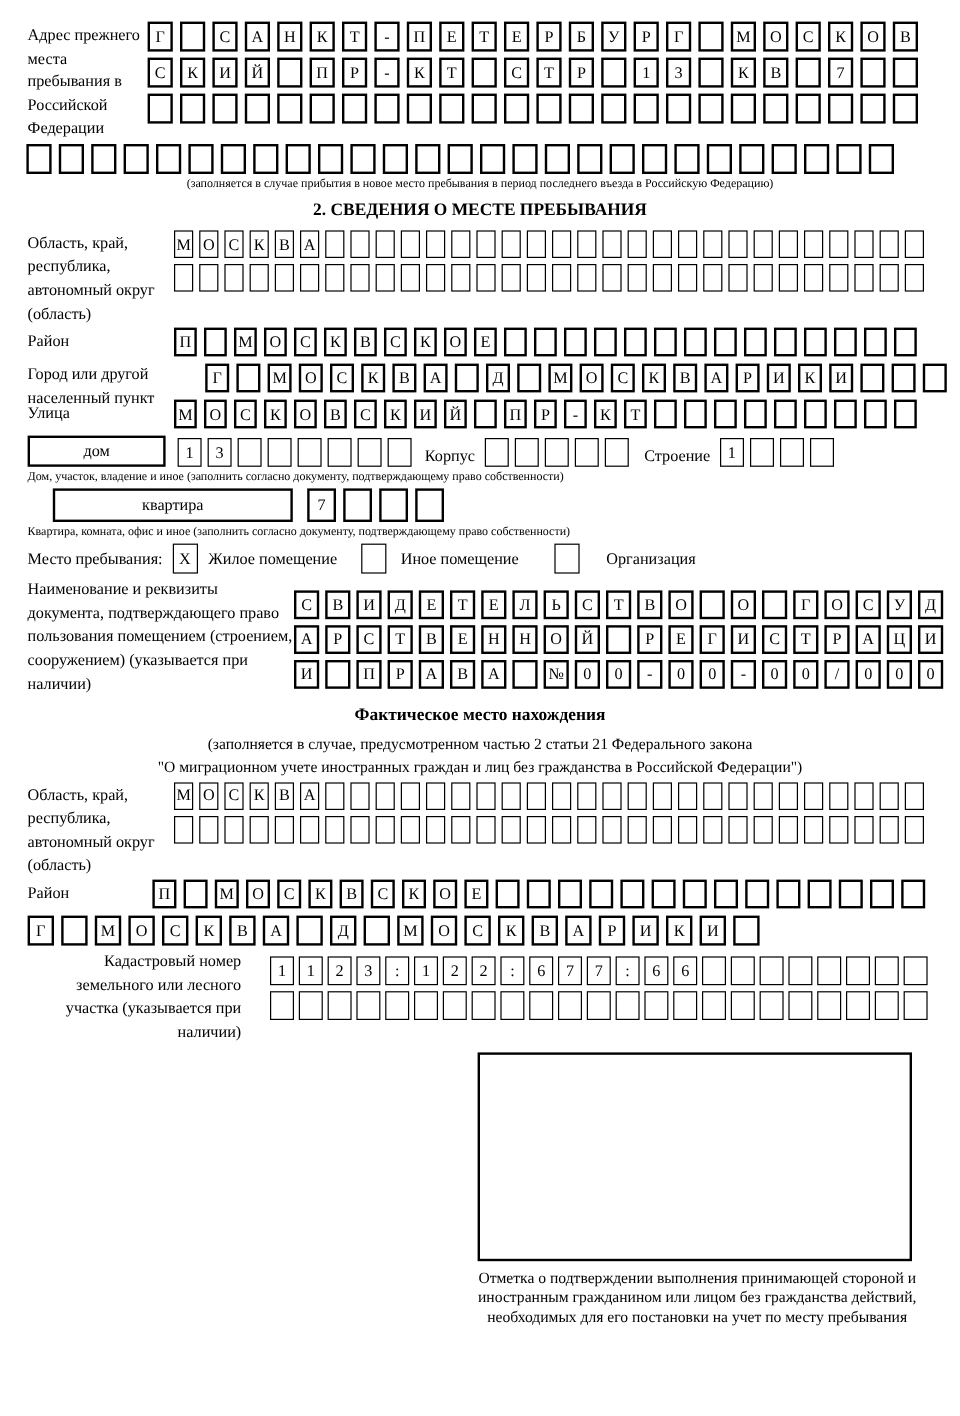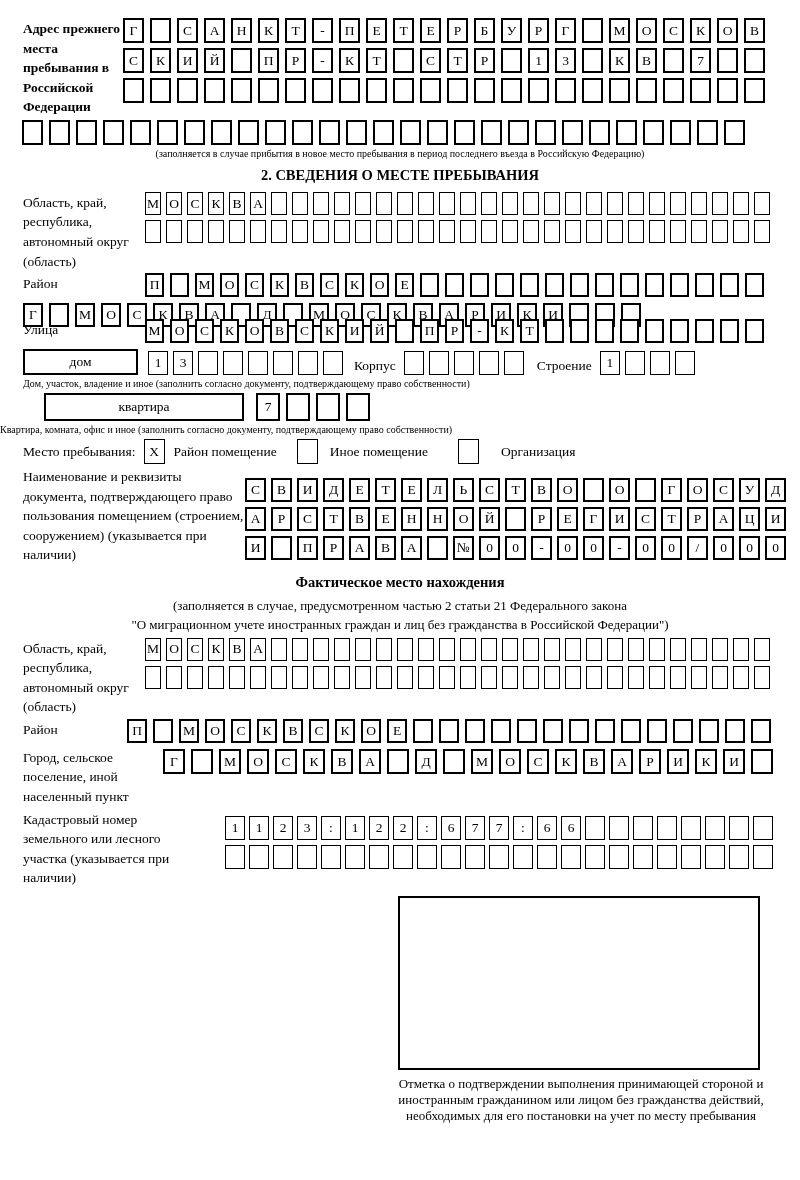--- a/index.html
+++ b/index.html
@@ -25,26 +25,26 @@
   .md2 .cell{width:20px;height:24px;margin-right:6px;}
   .doc .cell{width:21px;height:24px;margin-right:5px;}
   .kad .cell{width:20px;height:24px;margin-right:4px;border-width:1.5px;}
   .city2 .cell{width:22px;height:25px;margin-right:6px;}
   .small-cells .cell{width:20px;height:24px;margin-right:5px;border-width:1.5px;}
 
   .flexline{display:flex;align-items:flex-start;padding-left:23px;}
   .label-col{flex:0 0 auto;font-size:13.5px;line-height:1.45;padding-top:1px;}
   .rows-col > .cellrow{margin-bottom:5px;}
 
-  .w100{width:100px;font-weight:bold;}
+  .w100{width:100px;}
   .w122{width:122px;}
   .w148{width:148px;}
   .w104{width:104px;}
   .w140{width:140px;}
-  .w178{width:178px;}
+  .w178{width:178px;text-align:right;}
   .w222{width:222px;}
 
   .caption{font-size:10px;text-align:center;margin:2px 0 2px 0;}
   .sec-title{font-weight:bold;font-size:14.5px;text-align:center;margin:6px 0 6px 0;}
   .subnote{font-size:13px;text-align:center;margin:0 0 2px 0;}
 
   .widebox{
     box-sizing:border-box;border:2px solid #000;height:26px;
     display:flex;align-items:center;justify-content:center;
     font-size:13.5px;flex:0 0 auto;background:#fff;
@@ -281,20 +281,21 @@
         <span class="cell"></span>
         <span class="cell"></span>
         <span class="cell"></span>
         <span class="cell"></span>
         <span class="cell"></span>
         <span class="cell"></span>
       </div>
   </div>
 
   <div class="flexline" style="margin-top:4px;">
+    <div class="label-col w148">Город или другой населенный пункт</div>
     <div class="cellrow md2" style="padding-top:2px;">
         <span class="cell">Г</span>
         <span class="cell"></span>
         <span class="cell">М</span>
         <span class="cell">О</span>
         <span class="cell">С</span>
         <span class="cell">К</span>
         <span class="cell">В</span>
         <span class="cell">А</span>
         <span class="cell"></span>
@@ -385,28 +386,28 @@
   <div class="flexline" style="margin-top:2px;align-items:center;padding-left:44px;">
     <div class="widebox" style="width:200px;height:28px;">квартира</div>
     <div class="gap" style="width:12px;"></div>
     <div class="cellrow" style="--s:1;">
         <span class="cell" style="width: 24px; height: 28px; margin-right: 6px;">7</span>
         <span class="cell" style="width: 24px; height: 28px; margin-right: 6px;"></span>
         <span class="cell" style="width: 24px; height: 28px; margin-right: 6px;"></span>
         <span class="cell" style="width: 24px; height: 28px; margin-right: 6px;"></span>
       </div>
   </div>
-  <div class="caption" style="text-align:left;">Квартира, комната, офис и иное (заполнить согласно документу, подтверждающему право собственности)</div>
+  <div class="caption" style="text-align:left;padding-left:23px;">Квартира, комната, офис и иное (заполнить согласно документу, подтверждающему право собственности)</div>
 
   <div class="flexline" style="margin-top:3px;align-items:center;">
     <div class="inline-label" style="padding-top:0;">Место пребывания:</div>
     <div class="gap" style="width:8px;"></div>
     <div class="cbox">X</div>
     <div class="gap" style="width:9px;"></div>
-    <div class="inline-label" style="padding-top:0;">Район помещение</div>
+    <div class="inline-label" style="padding-top:0;">Жилое помещение</div>
     <div class="gap" style="width:20px;"></div>
     <div class="cbox"></div>
     <div class="gap" style="width:12px;"></div>
     <div class="inline-label" style="padding-top:0;">Иное помещение</div>
     <div class="gap" style="width:30px;"></div>
     <div class="cbox"></div>
     <div class="gap" style="width:22px;"></div>
     <div class="inline-label" style="padding-top:0;">Организация</div>
   </div>
 
@@ -584,21 +585,20 @@
         <span class="cell"></span>
         <span class="cell"></span>
         <span class="cell"></span>
         <span class="cell"></span>
         <span class="cell"></span>
         <span class="cell"></span>
       </div>
   </div>
 
   <div class="flexline" style="margin-top:4px;">
-    <div class="label-col w140">Город, сельское поселение, иной населенный пункт</div>
     <div class="cellrow city2" style="padding-top:2px;">
         <span class="cell">Г</span>
         <span class="cell"></span>
         <span class="cell">М</span>
         <span class="cell">О</span>
         <span class="cell">С</span>
         <span class="cell">К</span>
         <span class="cell">В</span>
         <span class="cell">А</span>
         <span class="cell"></span>

